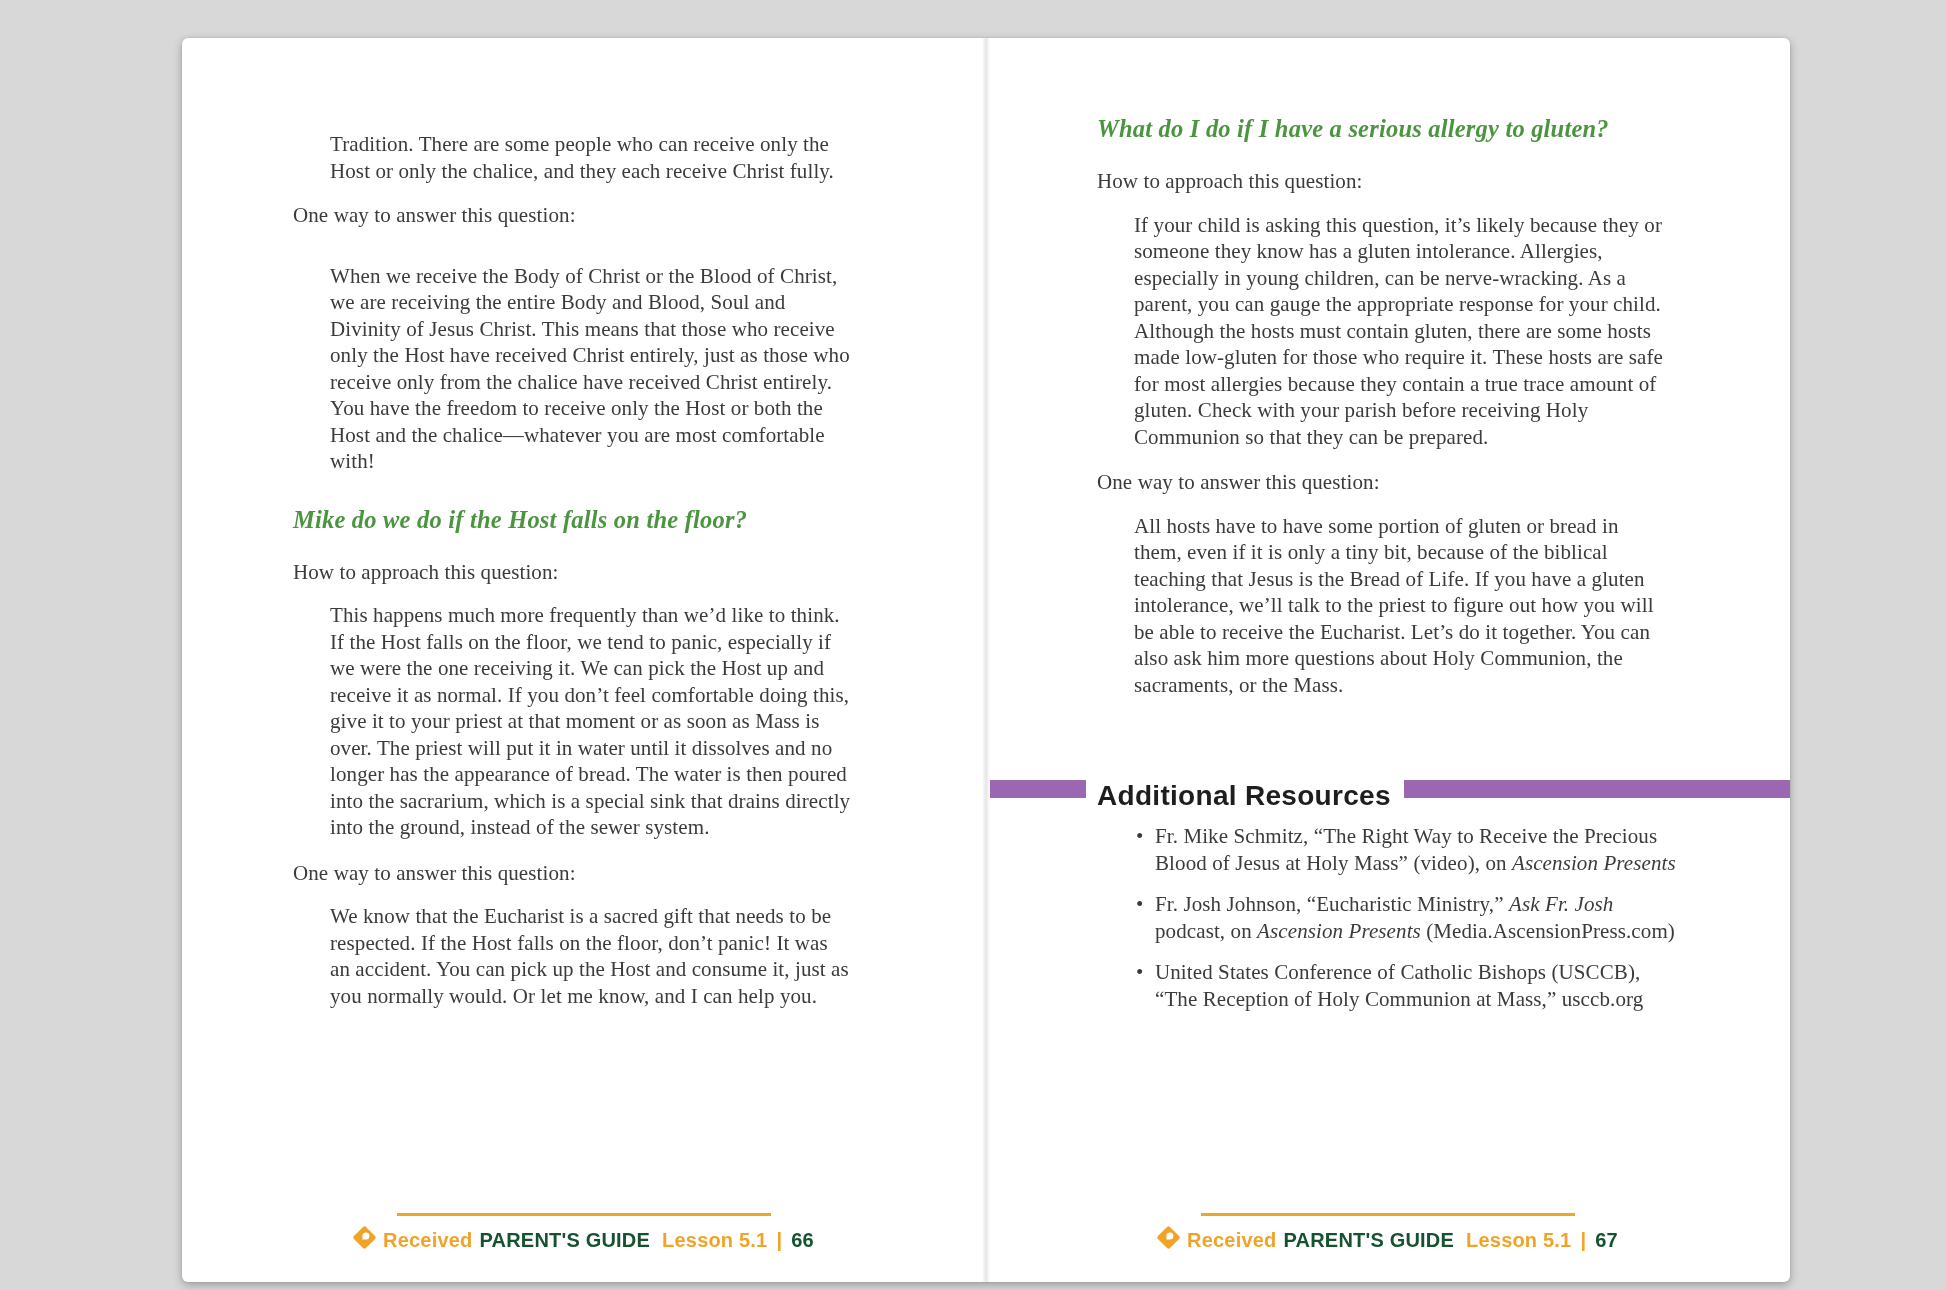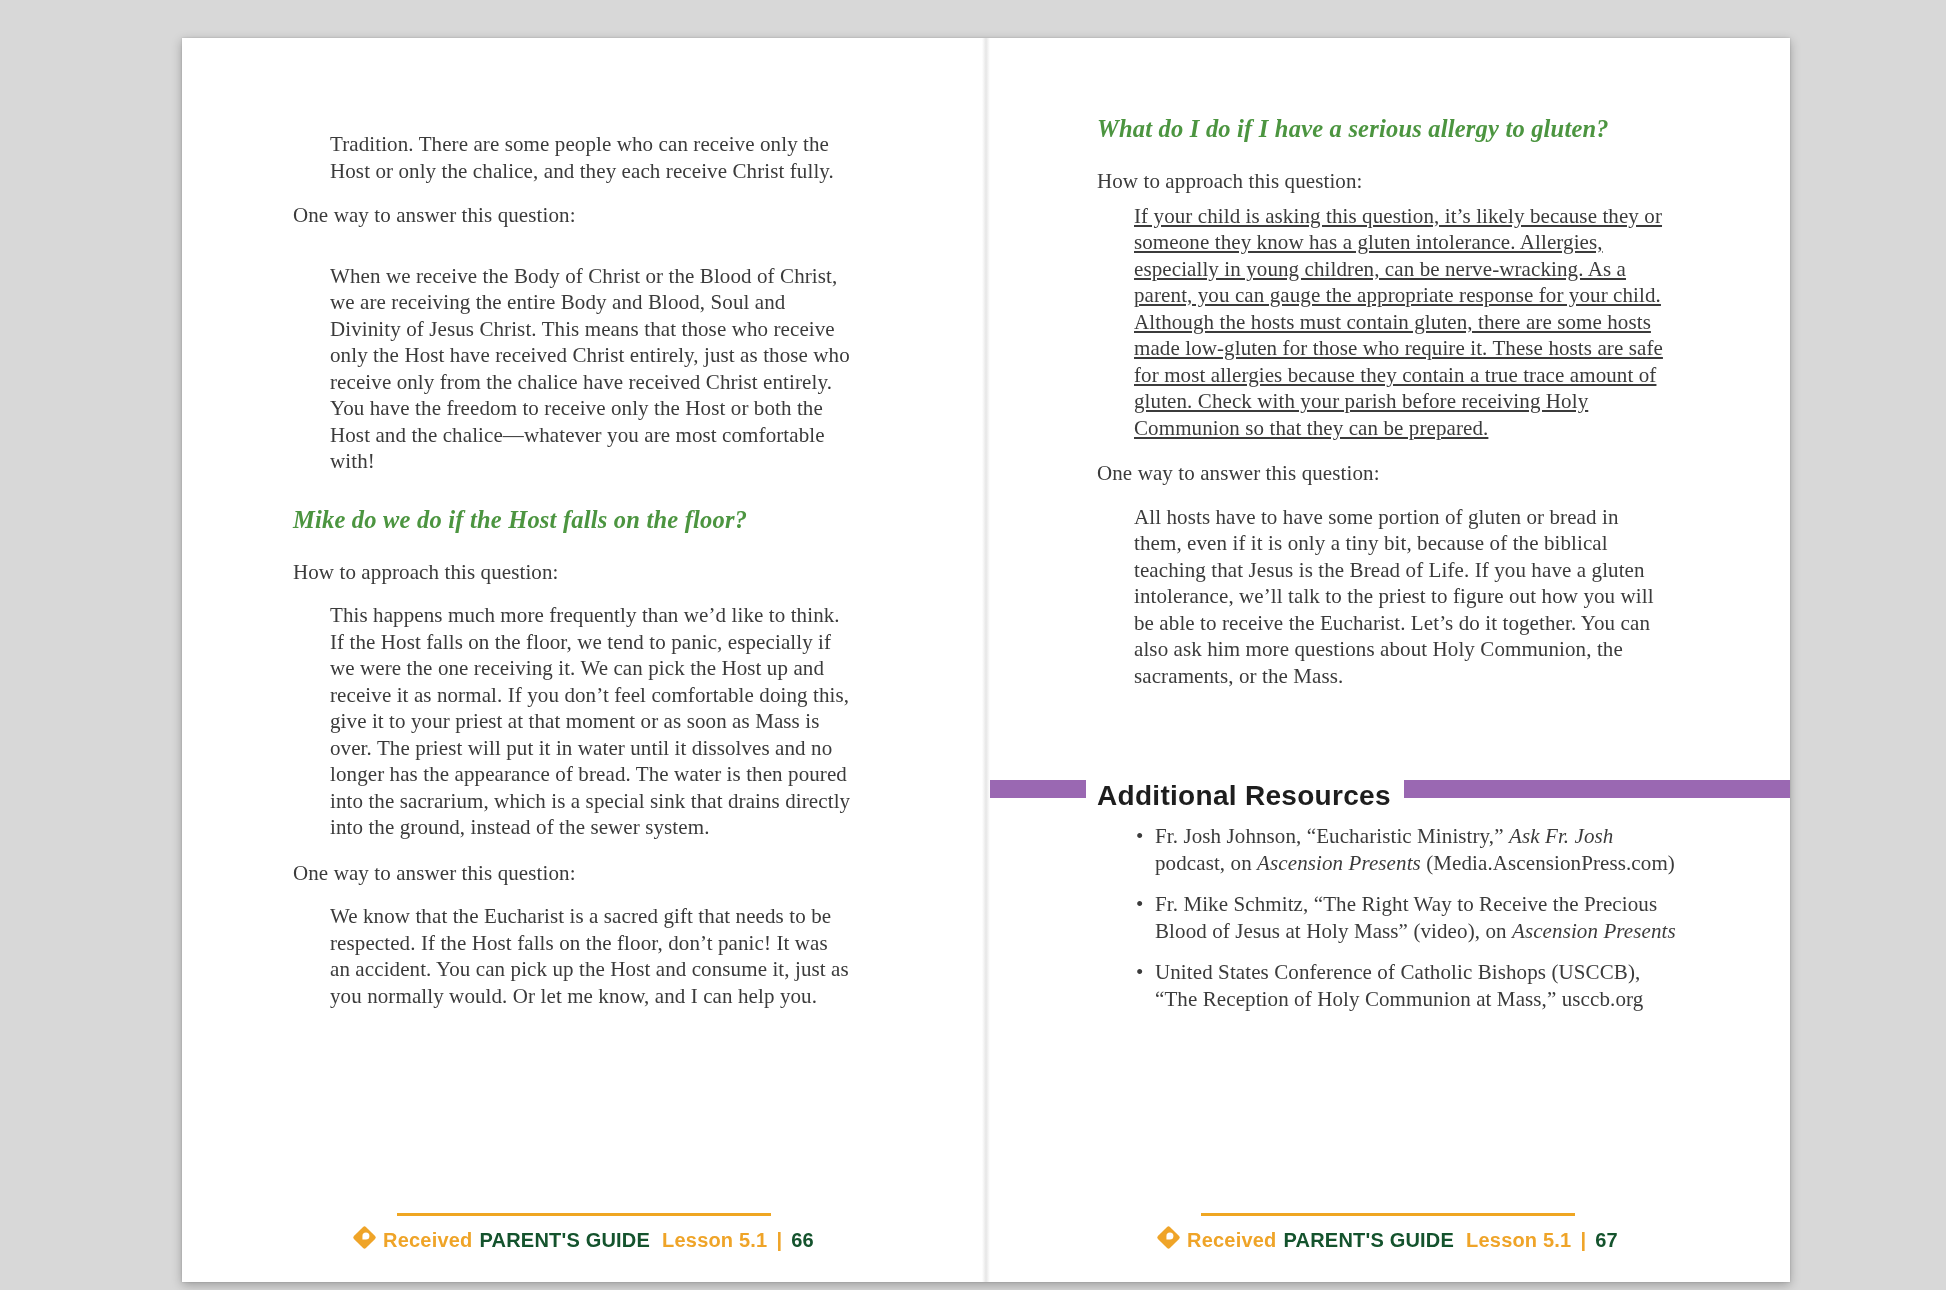--- a/index.html
+++ b/index.html
@@ -9,20 +9,21 @@
     position:relative;
     font-family:"Liberation Serif", serif;
     overflow:hidden;
   }
   .spread {
     position:absolute; left:182px; top:38px;
     width:1608px; height:1244px;
     background:#ffffff;
     box-shadow:0 3px 10px rgba(0,0,0,0.28), 0 0 2px rgba(0,0,0,0.15);
     display:flex;
+    border-radius:6px;
   }
   .gutter {
     position:absolute; left:calc(50% - 4px); top:0; width:8px; height:100%;
     background:linear-gradient(90deg, #ffffff 0%, #e6e6e6 50%, #ffffff 100%);
     z-index:5;
   }
   .page { position:relative; width:804px; height:100%; }
 
   .content { position:absolute; left:111px; top:0; width:562px; }
   .content.right-content { width:580px; }
@@ -47,21 +48,21 @@
   .lp-para2   { margin-top:34px; }
   .lp-head    { margin-top:30px; }
   .lp-label2  { margin-top:24px; }
   .lp-para3   { margin-top:17px; }
   .lp-label3  { margin-top:19px; }
   .lp-para4   { margin-top:17px; }
 
   
   .rp-head    { margin-top:76px; }
   .rp-label1  { margin-top:24px; }
-  .rp-para1   { margin-top:8px;text-decoration:underline; }
+  .rp-para1   { margin-top:17px; }
   .rp-label2  { margin-top:19px; }
   .rp-para2   { margin-top:17px; }
 
   
   .res-band {
     position:absolute; left:0; top:742px; width:804px;
     display:flex; align-items:flex-start;
   }
   .res-bar { height:18px; background:#9a68b2; }
   .res-bar.left-bar { width:100px; flex:none; }
@@ -166,22 +167,22 @@
       <p class="body-text indent rp-para2">All hosts have to have some portion of gluten or bread in them, even if it is only a tiny bit, because of the biblical teaching that Jesus is the Bread of Life. If you have a gluten intolerance, we’ll talk to the priest to figure out how you will be able to receive the Eucharist. Let’s do it together. You can also ask him more questions about Holy Communion, the sacraments, or the Mass.</p>
     </div>
 
     <div class="res-band">
       <div class="res-bar left-bar"></div>
       <div class="res-title">Additional Resources</div>
       <div class="res-bar right-bar"></div>
     </div>
 
     <ul class="res-list">
+        <li><span>Fr. Mike Schmitz, “The Right Way to Receive the Precious Blood of Jesus at Holy Mass” (video), on </span><span class="it">Ascension Presents</span></li>
         <li><span>Fr. Josh Johnson, “Eucharistic Ministry,” </span><span class="it">Ask Fr. Josh</span><span> podcast, on </span><span class="it">Ascension Presents</span><span> (Media.AscensionPress.com)</span></li>
-        <li><span>Fr. Mike Schmitz, “The Right Way to Receive the Precious Blood of Jesus at Holy Mass” (video), on </span><span class="it">Ascension Presents</span></li>
         <li><span>United States Conference of Catholic Bishops (USCCB), “The Reception of Holy Communion at Mass,” usccb.org</span></li>
       </ul>
 
     <div class="footer">
       <div class="footer-rule"></div>
       <div class="footer-line">
         <span class="diamond">
             <span class="diamond-glyph"></span>
           </span>
         <span class="gold">Received</span>

